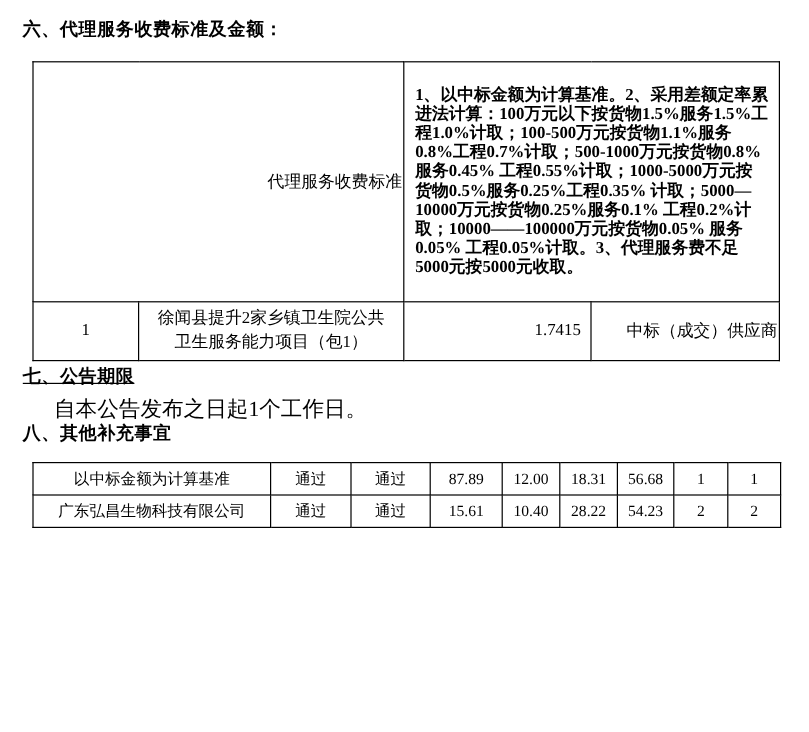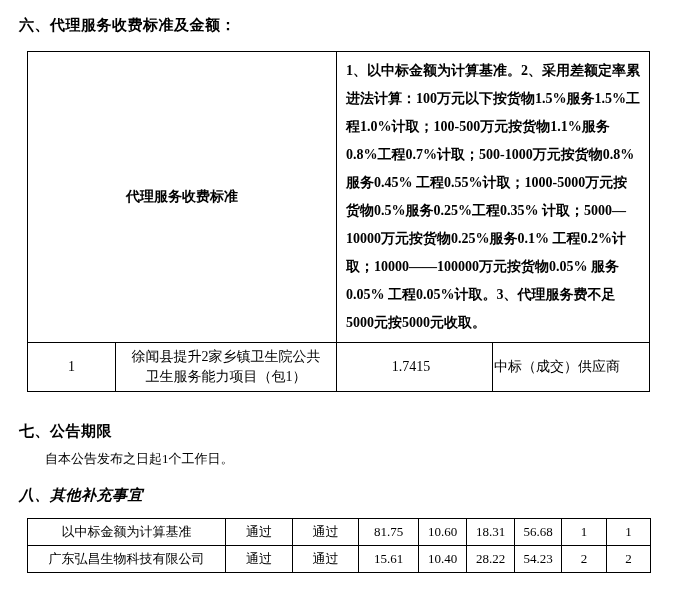--- a/index.html
+++ b/index.html
@@ -18,24 +18,24 @@
     padding: 9px 24px 0 19px;
   }
   .sec-heading {
     font-size: 15px;
     font-weight: bold;
     line-height: 17px;
     margin: 0;
     letter-spacing: 0.5px;
   }
   .sec6-heading { margin-top: 8px; }
-  .sec7-heading { margin-top: 31px; }
-  .sec8-heading { margin-top: 20px; font-style: italic; }
+  .sec7-heading { margin-top: 5px; text-decoration: underline; }
+  .sec8-heading { margin-top: 4px; }
   .body-line {
-    font-size: 13px;
+    font-size: 18px;
     line-height: 17px;
     margin: 10px 0 0 26px;
   }
   table {
     border-collapse: collapse;
     table-layout: fixed;
     empty-cells: show;
   }
   td {
     border: 1px solid #000000;
@@ -43,46 +43,46 @@
     font-size: 14px;
     overflow: hidden;
   }
   
   .fee-table {
     width: 622px;
     margin: 17px 0 0 8px;
   }
   .fee-table .label-cell {
     height: 197px;
-    text-align: center;
-    font-weight: bold;
+    text-align: right;
+    font-weight: normal;
   }
   .fee-table .text-cell {
     font-weight: bold;
     text-align: left;
-    line-height: 28px;
+    line-height: 16px;
     padding: 5px 9px 5px 9px;
   }
   .fee-table .hdr-cell {
     height: 38px;
     text-align: center;
     font-weight: bold;
   }
   .fee-table .pkg-row td { height: 46px; }
   .fee-table .pkg-no { text-align: center; }
   .fee-table .pkg-name {
     text-align: center;
     line-height: 20px;
     padding: 0 10px;
   }
   .fee-table .pkg-amount {
-    text-align: center;
+    text-align: right;
     padding-right: 8px;
   }
-  .fee-table .pkg-target { text-align: left; }
+  .fee-table .pkg-target { text-align: right; }
   
   .score-table {
     width: 623px;
     margin: 14px 0 0 8px;
   }
   .score-table td {
     font-size: 13px;
     text-align: center;
   }
   .score-table .hdr td {
@@ -136,22 +136,22 @@
         <col style="width:48px">
       <col style="width:47px">
         <col style="width:45px">
         <col style="width:44px">
     </colgroup>
     <tbody>
       <tr class="row">
         <td>以中标金额为计算基准</td>
         <td>通过</td>
         <td>通过</td>
-        <td>81.75</td>
-        <td>10.60</td>
+        <td>87.89</td>
+        <td>12.00</td>
         <td>18.31</td>
         <td>56.68</td>
         <td>1</td>
         <td>1</td>
       </tr>
       <tr class="row">
         <td>广东弘昌生物科技有限公司</td>
         <td>通过</td>
         <td>通过</td>
         <td>15.61</td>

